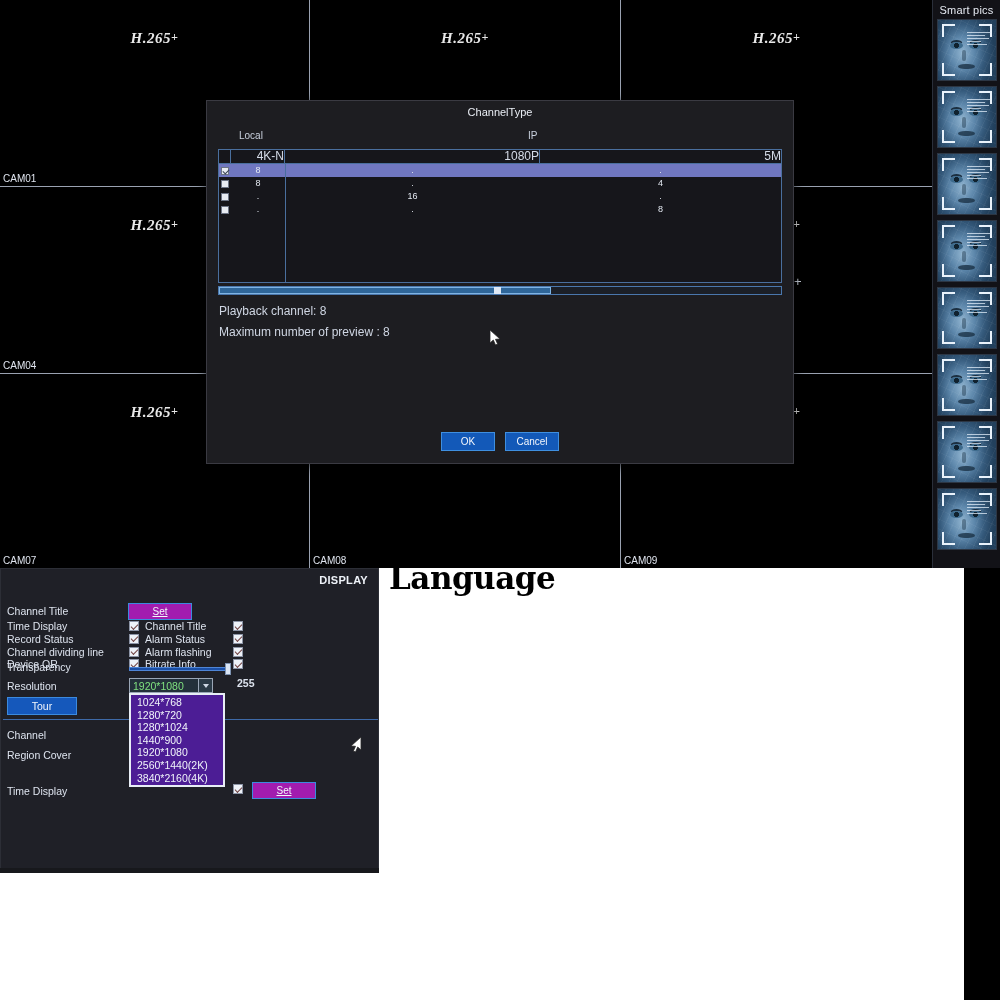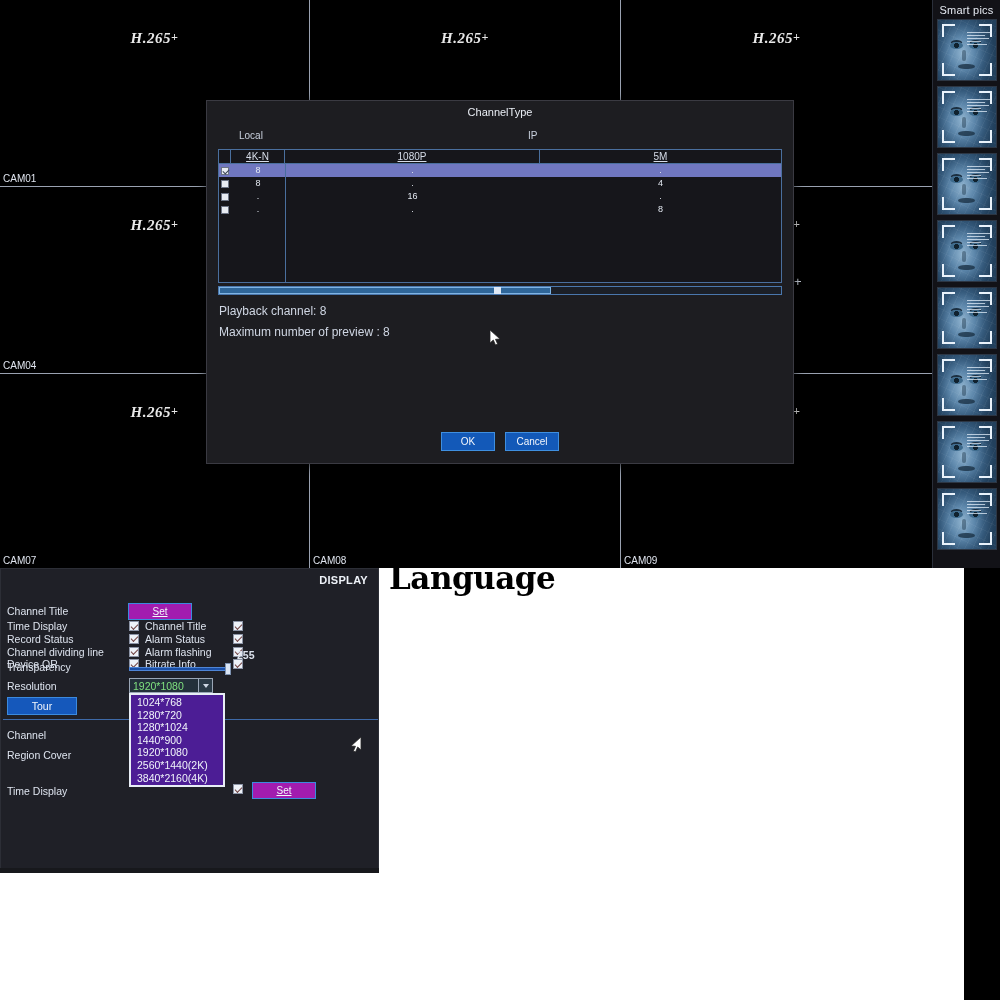--- a/index.html
+++ b/index.html
@@ -102,23 +102,22 @@
     padding: 5px 0 2px 0;
   }
   .dlg-colhdr { position: relative; height: 19px; margin-top: 10px; }
   .dlg-colhdr span { position: absolute; color: #c9d1de; font-size: 10px; }
   .tbl {
     margin: 0 11px; border: 1px solid #4a6f9e; background: #16161b;
     height: 134px; position: relative;
   }
   .tbl-head { display: flex; border-bottom: 1px solid #4a6f9e; height: 14px; }
   .tbl-head div {
-    color: #d6dce8; font-size: 10px; text-align: center; line-height: 13px;
+    color: #d6dce8; font-size: 12px; text-align: right; line-height: 13px;
     border-right: 1px solid #4a6f9e;
-    text-decoration: underline;
   }
   .tbl-head div:last-child { border-right: none; }
   .c-chk { width: 12px; }
   .c-4kn { width: 54px; }
   .c-1080 { width: 255px; }
   .c-5m { flex: 1; }
   .trow { display: flex; height: 13px; align-items: center; }
   .trow.sel { background: #7077c0; }
   .trow > div { font-size: 9px; color: #e4e9f2; text-align: center; line-height: 13px; }
   .trow .c-chk { display: flex; align-items: center; justify-content: center; }
@@ -529,21 +528,21 @@
           <div class="chk-sm" style="left: 232px; top: 64.8px;"></div>
           <div class="drow" style="left: 144px; top: 76.6px;">Alarm flashing</div>
           <div class="chk-sm" style="left: 232px; top: 77.6px;"></div>
           <div class="drow" style="left: 144px; top: 89.4px;">Bitrate Info</div>
           <div class="chk-sm" style="left: 232px; top: 90.4px;"></div>
         </div>
 
       <div class="drow" style="left:6px; top:92px;">Transparency</div>
       <div class="slider-track" style="left:128px; top:98px; width:98px;"></div>
       <div class="slider-knob" style="left:224px; top:94px;"></div>
-      <div class="drow" style="left:236px; top:80px; font-weight:bold;">255</div>
+      <div class="drow" style="left:236px; top:108px; font-weight:bold;">255</div>
 
       <div class="drow" style="left:6px; top:111px;">Resolution</div>
       <div class="res-select" style="left:128px; top:109px; width:84px; height:15px;">
         <div class="res-val">1920*1080</div>
         <div class="res-caret">
             <i></i>
           </div>
       </div>
       <div class="res-dropdown" style="left:128px; top:124px; width:96px;">
         <div id="res-opts">

